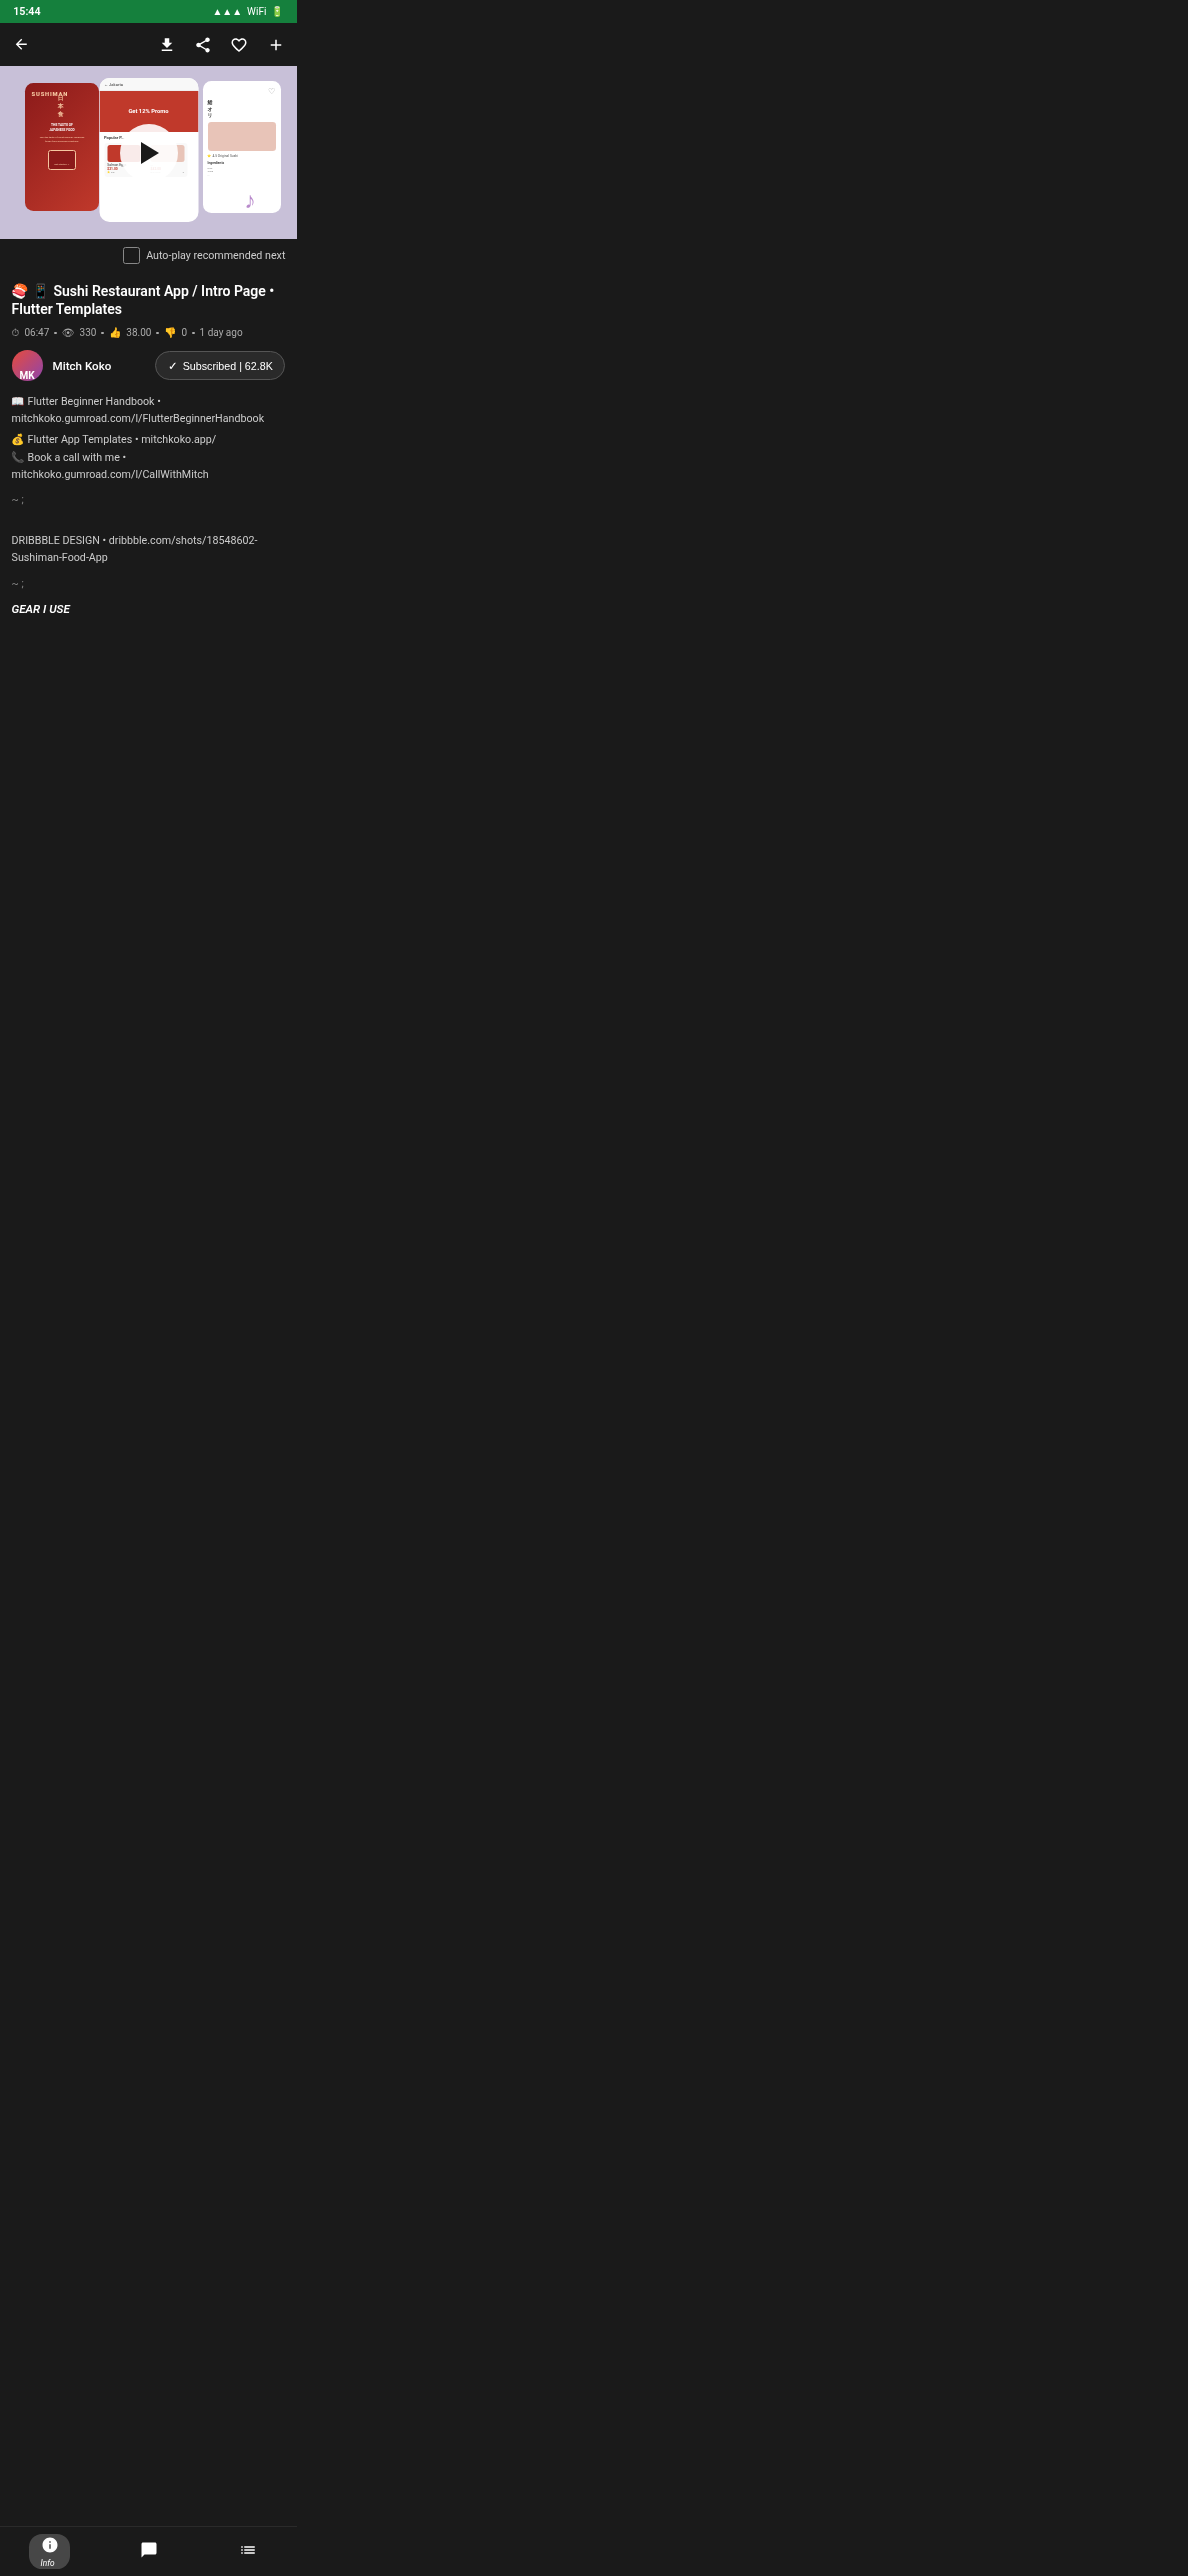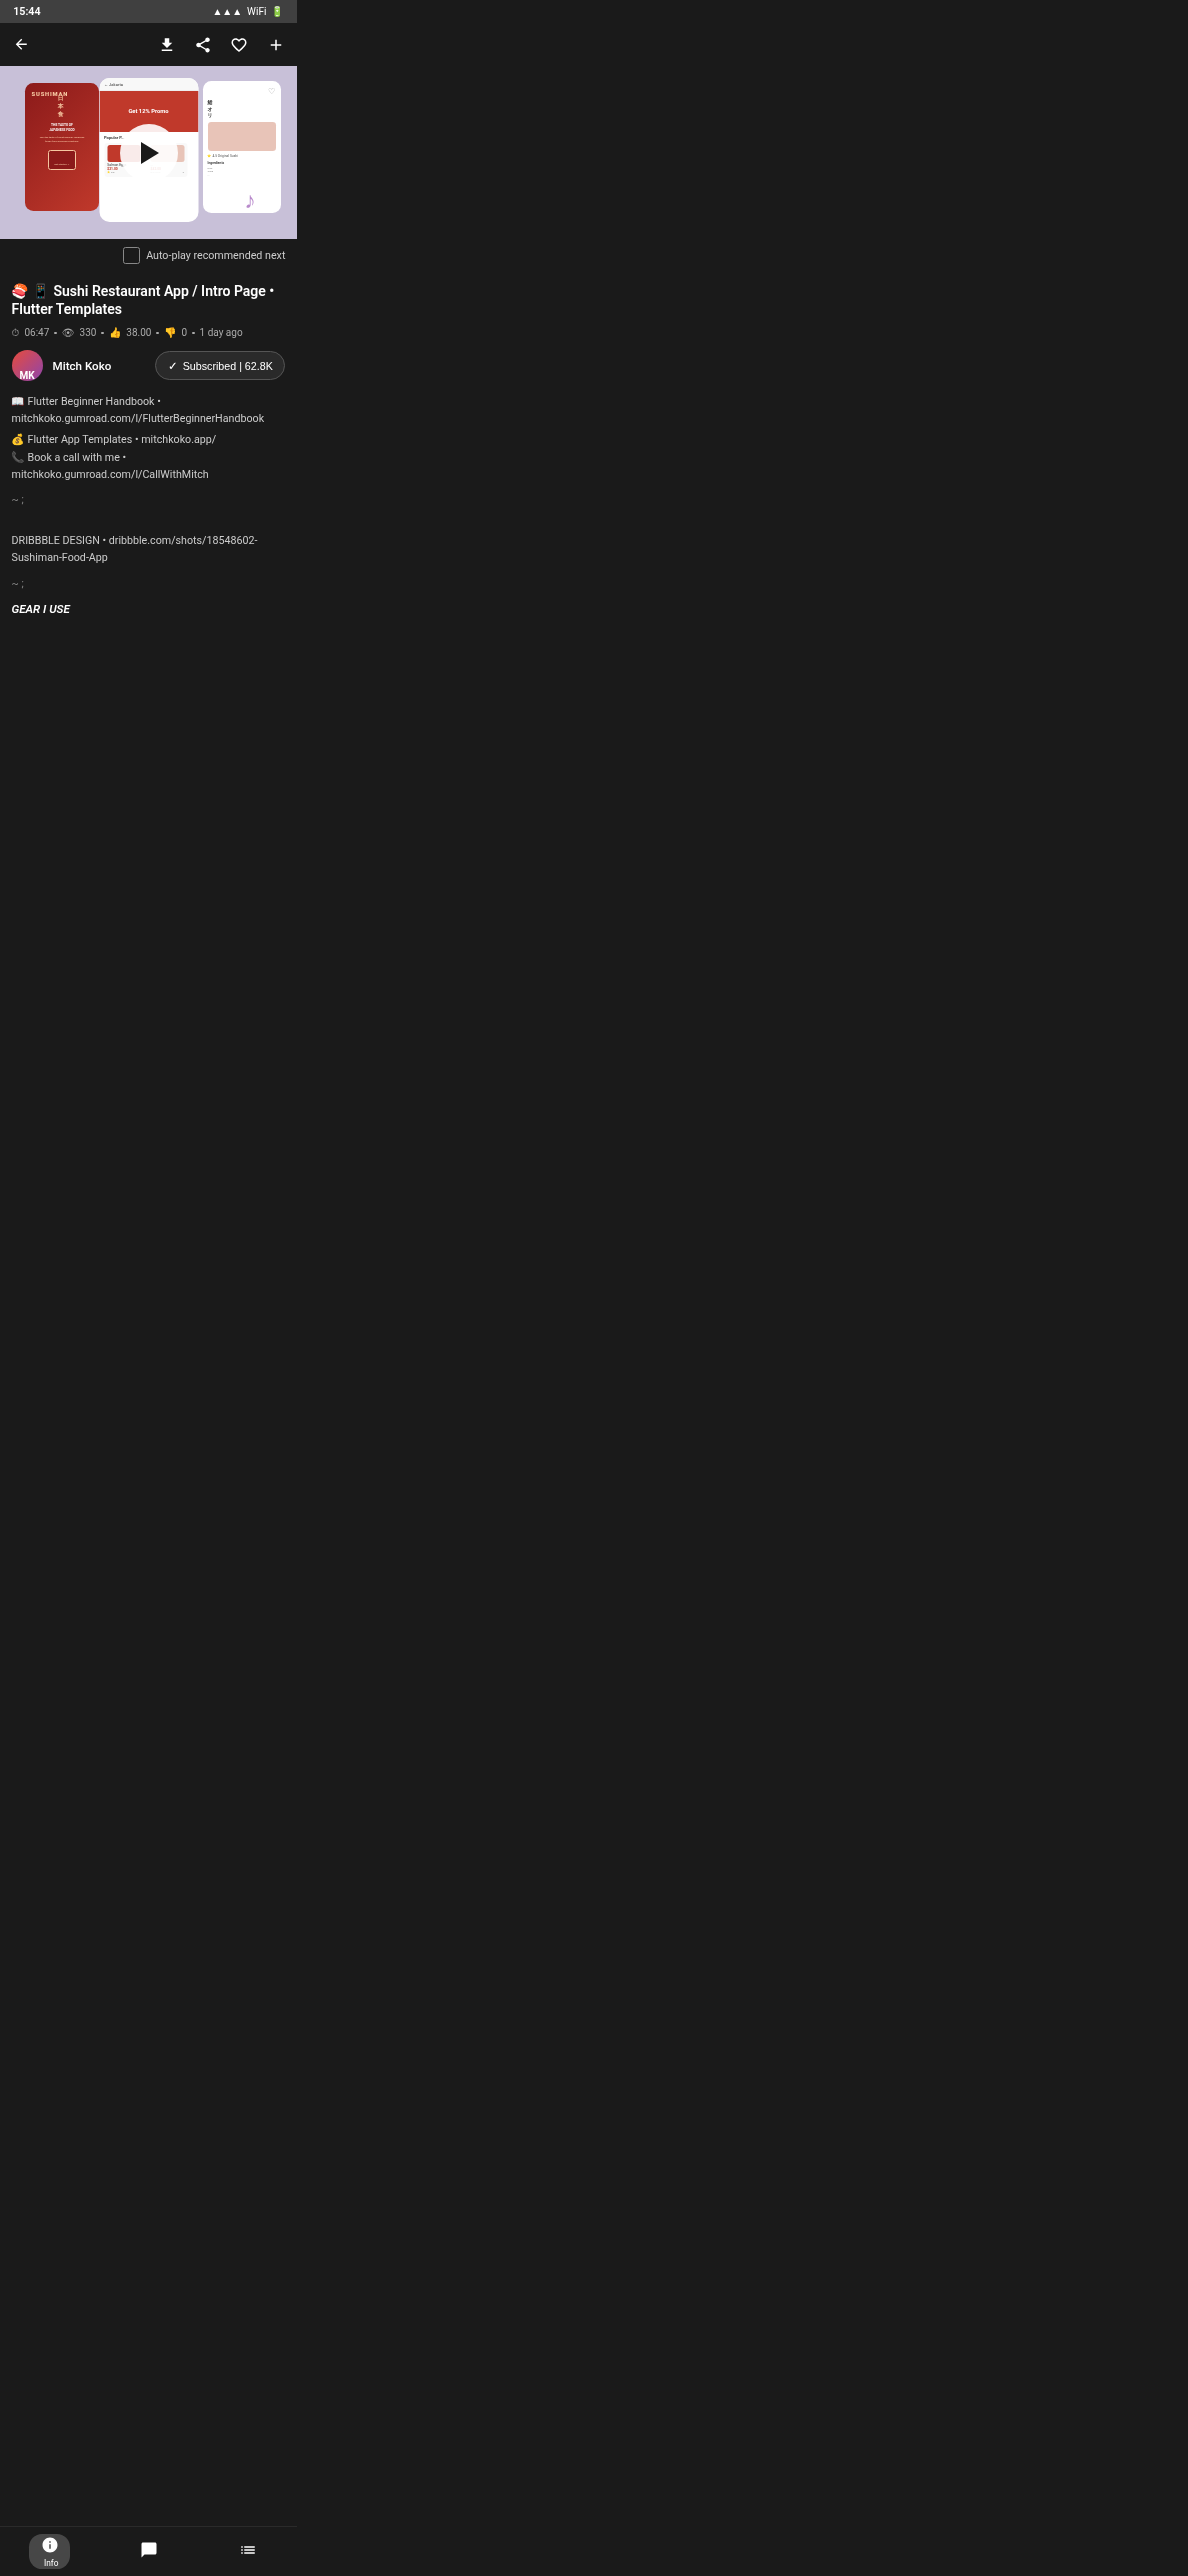--- a/index.html
+++ b/index.html
@@ -19,21 +19,21 @@
       position: relative;
     }
 
     
     .status-bar {
       display: flex;
       justify-content: space-between;
       align-items: center;
       padding: 6.6px 13.2px;
       height: 23px;
-      background: #404040;
+      background: #15803d;
     }
 
     .status-time {
       font-size: 10.7px;
       font-weight: 600;
       color: #fff;
     }
 
     .status-icons {
       display: flex;
@@ -502,21 +502,21 @@
     <p style="margin-top:8.3px; font-weight:600; color:#fff; font-size:11.6px;font-style:italic;">
       <span>GEAR I USE</span>
     </p>
   </div>
 </div>
 
 <div style="height:66px;"></div>
 
 <div class="bottom-nav">
   <div class="bottom-nav-item active">
-    <div style="background:rgba(255,255,255,0.2); border-radius:13.2px; padding:1.7px 11.6px; display:flex; flex-direction:column; align-items:flex-end;">
+    <div style="background:rgba(255,255,255,0.2); border-radius:13.2px; padding:1.7px 11.6px; display:flex; flex-direction:column; align-items:flex-start;font-style:italic;">
       <span class="bottom-nav-icon active-icon">
         <svg width="18" height="18" viewBox="0 0 24 24" fill="white">
           <path d="M12 2C6.48 2 2 6.48 2 12s4.48 10 10 10 10-4.48 10-10S17.52 2 12 2zm1 15h-2v-6h2v6zm0-8h-2V7h2v2z"></path>
         </svg>
       </span>
       <span class="bottom-nav-label">Info</span>
     </div>
   </div>
   <div class="bottom-nav-item">
     <span class="bottom-nav-icon">

